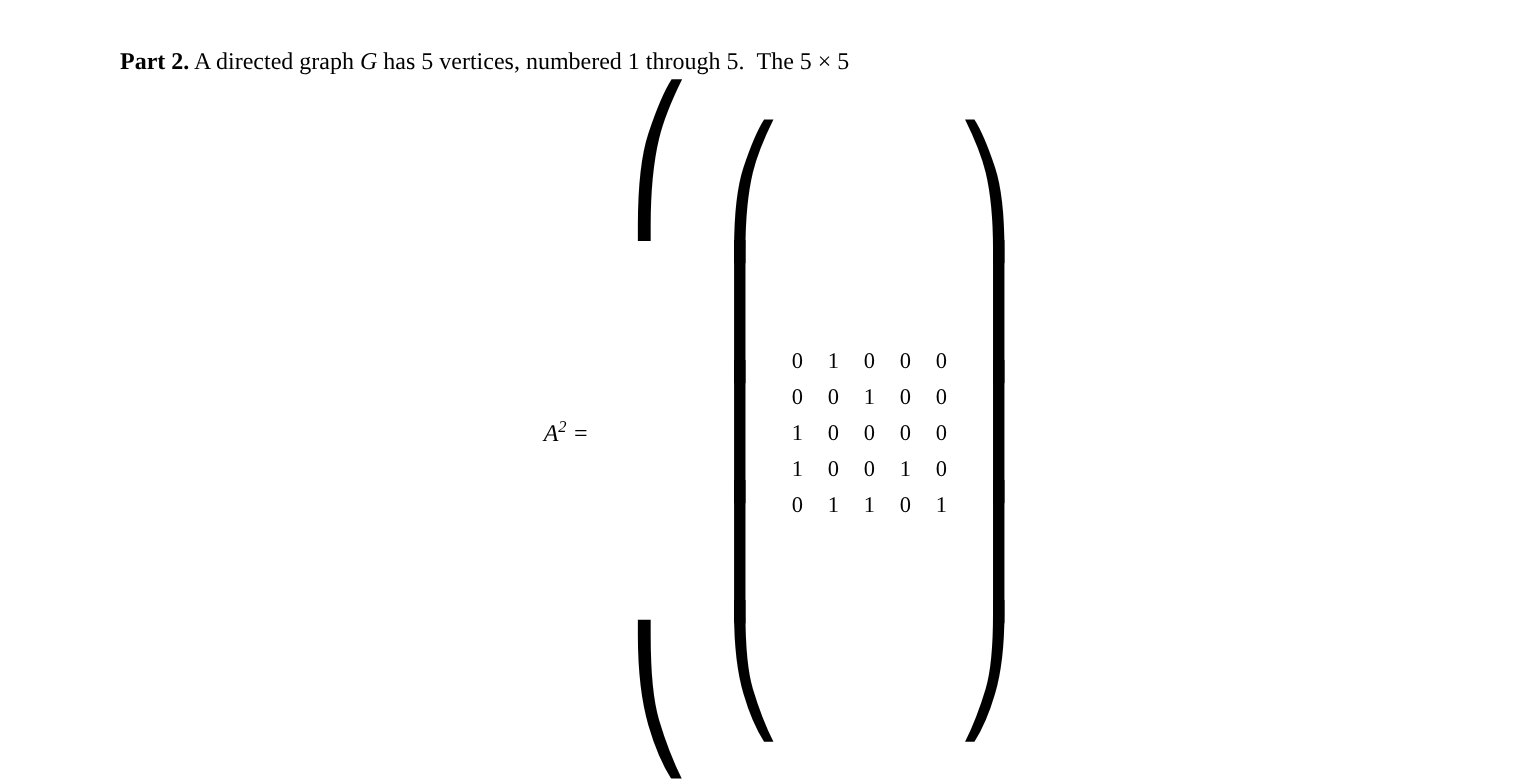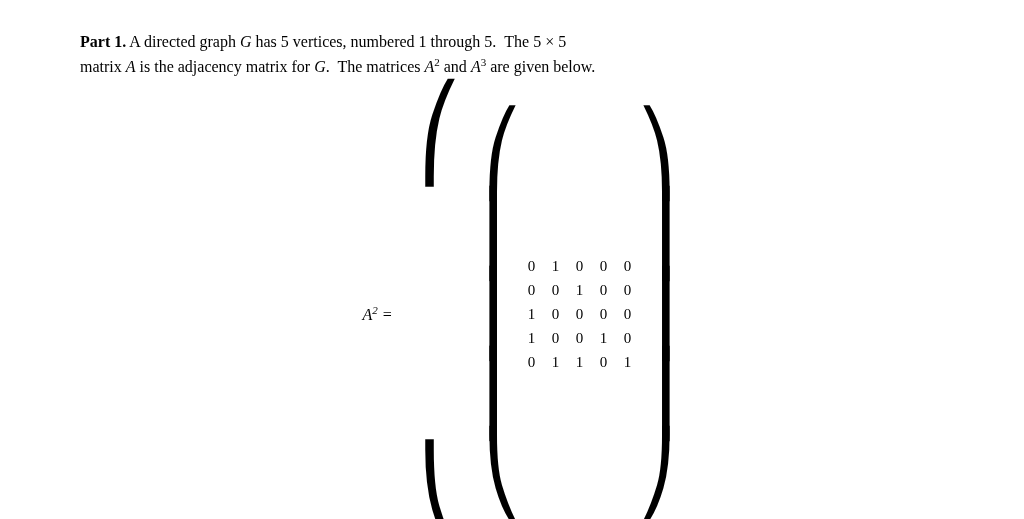--- a/index.html
+++ b/index.html
@@ -70,24 +70,23 @@
       font-size: 11px;
       vertical-align: super;
     }
   </style>
 </head>
 <body>
 
 <div class="page">
 
   <div class="part-title">
-    <span class="bold">Part 1.</span>
+    <span class="bold">Part 2.</span>
     <span> A directed graph <span class="italic">G</span> has 5 vertices, numbered 1 through 5. &nbsp;The 5 × 5</span>
     <br>
-    <span>matrix <span class="italic">A</span> is the adjacency matrix for <span class="italic">G</span>.&nbsp; The matrices <span class="italic">A</span><sup>2</sup> and <span class="italic">A</span><sup>3</sup> are given below.</span>
   </div>
 
   <div class="matrices-section">
 
     <div class="matrix-row">
       <div class="matrix-label">
         <span class="italic">A</span><sup>2</sup> =
       </div>
       <div class="matrix-bracket-left">⎛<br><br><br><br>⎝</div>
       <div style="display:flex;flex-direction:column;justify-content:center;">

